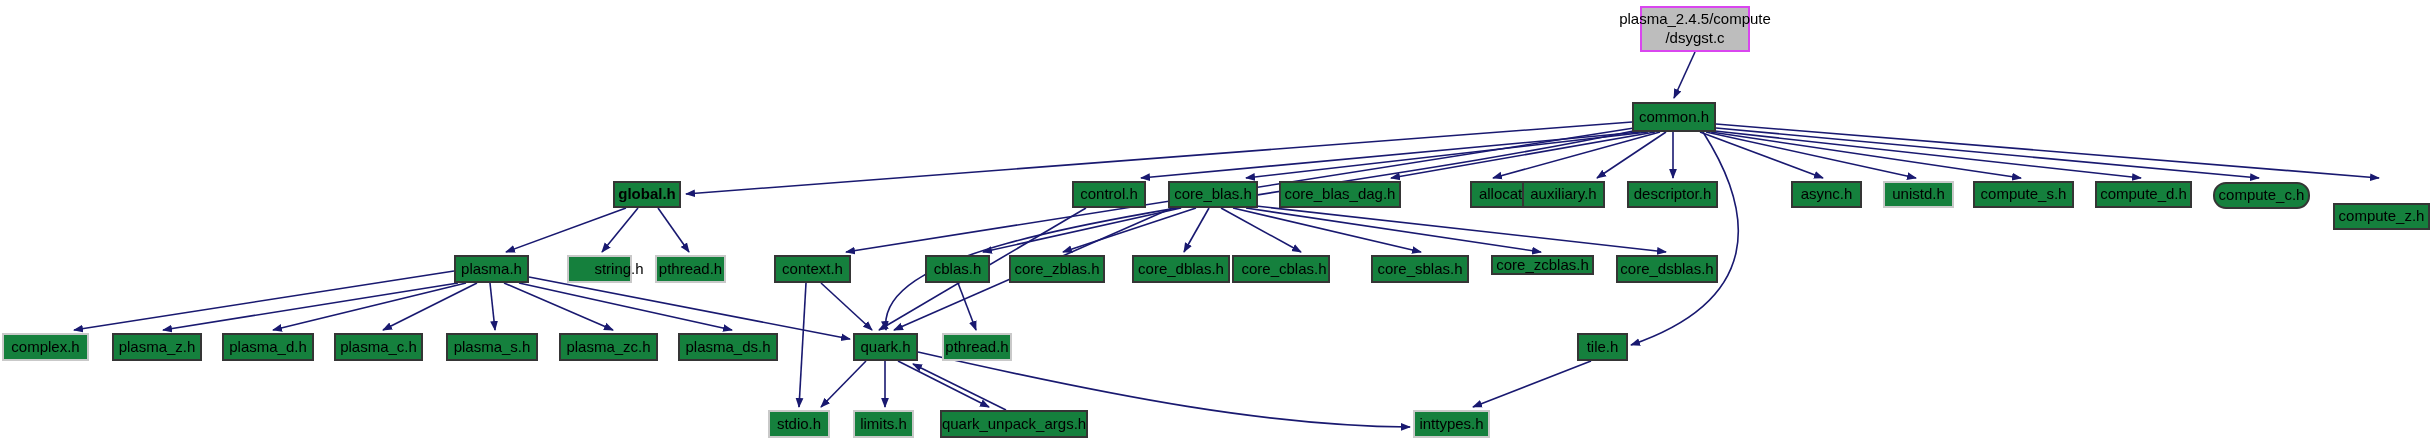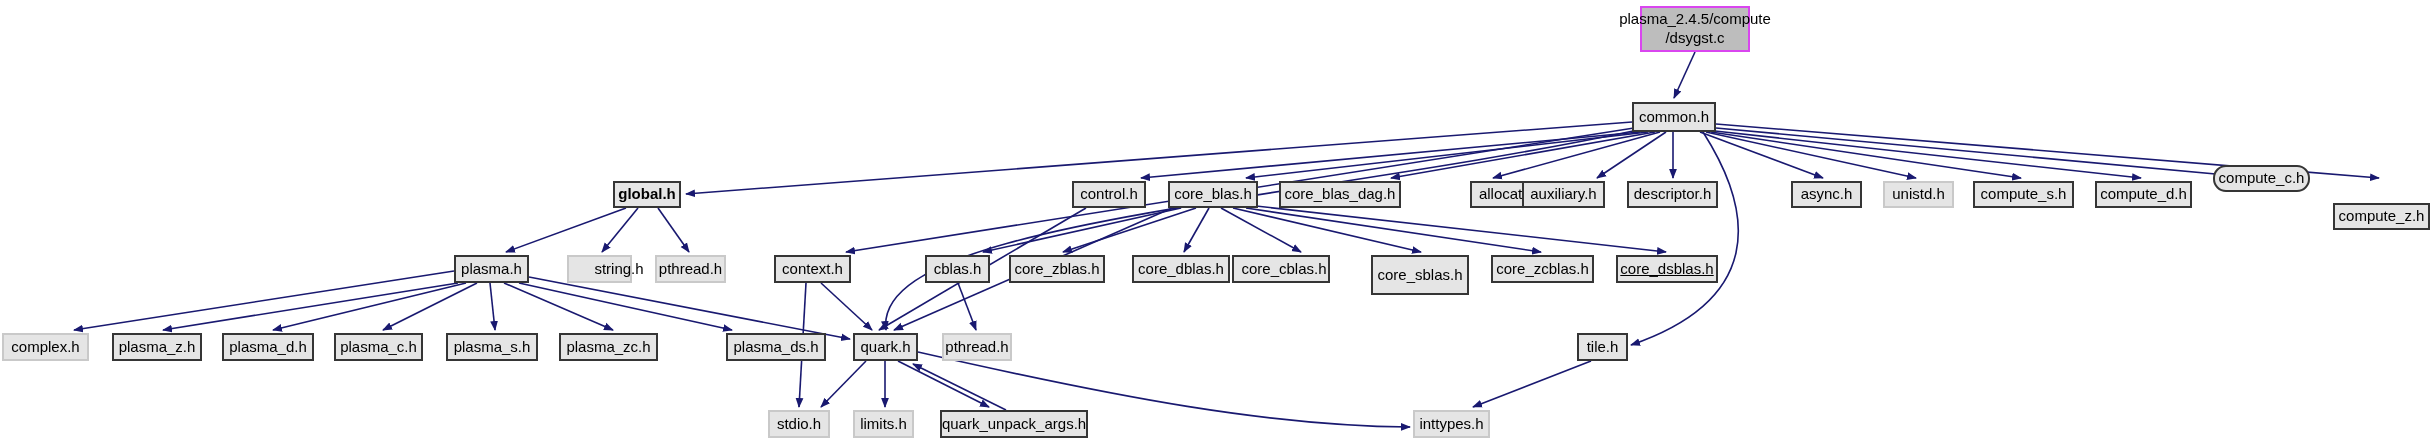--- a/index.html
+++ b/index.html
@@ -1,20 +1,20 @@
 <!DOCTYPE html>
 <html><head>
 <meta charset="utf-8">
 <style>
   html,body{margin:0;padding:0;background:#ffffff;}
   #canvas{position:relative;width:2436px;height:445px;background:#ffffff;overflow:hidden;
           font-family:"Liberation Sans","DejaVu Sans",sans-serif;}
   #edgelayer{position:absolute;left:0;top:0;width:2436px;height:445px;}
   .node{position:absolute;display:flex;align-items:center;justify-content:center;
-        background:#e5e5e5;border:2px solid #353535;box-sizing:border-box;
+        background:#15803d;border:2px solid #353535;box-sizing:border-box;
         font-size:15px;color:#000;text-align:center;white-space:pre-line;line-height:1.25;
         cursor:pointer;}
   .node.external{border:2px solid #c9c9c9;}
   .node.root{background:#bdbdbd;border:2px solid #d946ef;cursor:default;}
   .edge{fill:none;stroke:#191970;stroke-width:1.6px;}
 </style>
 </head>
 <body>
 
 <div id="canvas">
@@ -81,40 +81,40 @@
       <div class="node " style="left: 1072px; top: 181px; width: 74px; height: 27px;">control.h</div>
       <div class="node " style="left: 1168px; top: 181px; width: 90px; height: 27px;">core_blas.h</div>
       <div class="node " style="left: 1279px; top: 181px; width: 122px; height: 27px;">core_blas_dag.h</div>
       <div class="node " style="left: 1470px; top: 181px; width: 82px; height: 27px;">allocate.h</div>
       <div class="node " style="left: 1522px; top: 181px; width: 83px; height: 27px;">auxiliary.h</div>
       <div class="node " style="left: 1627px; top: 181px; width: 91px; height: 27px;">descriptor.h</div>
       <div class="node " style="left: 1791px; top: 181px; width: 71px; height: 27px;">async.h</div>
       <div class="node external" style="left: 1883px; top: 181px; width: 71px; height: 27px;">unistd.h</div>
       <div class="node " style="left: 1973px; top: 181px; width: 101px; height: 27px;">compute_s.h</div>
       <div class="node " style="left: 2095px; top: 181px; width: 97px; height: 27px;">compute_d.h</div>
-      <div class="node " style="left: 2213px; top: 165px; width: 97px; height: 27px; border-radius: 13px;">compute_c.h</div>
+      <div class="node " style="left: 2213px; top: 182px; width: 97px; height: 27px; border-radius: 13px;">compute_c.h</div>
       <div class="node " style="left: 2333px; top: 181px; width: 97px; height: 27px; margin-top: 22px;">compute_z.h</div>
       <div class="node " style="left: 454px; top: 255px; width: 75px; height: 28px;">plasma.h</div>
       <div class="node external" style="left: 567px; top: 255px; width: 65px; height: 28px; padding-left: 39px;">string.h</div>
       <div class="node external" style="left: 655px; top: 255px; width: 71px; height: 28px;">pthread.h</div>
       <div class="node " style="left: 774px; top: 255px; width: 77px; height: 28px;">context.h</div>
       <div class="node " style="left: 925px; top: 255px; width: 65px; height: 28px;">cblas.h</div>
       <div class="node " style="left: 1009px; top: 255px; width: 96px; height: 28px;">core_zblas.h</div>
       <div class="node " style="left: 1132px; top: 255px; width: 98px; height: 28px;">core_dblas.h</div>
       <div class="node " style="left: 1232px; top: 255px; width: 98px; height: 28px; padding-left: 6px;">core_cblas.h</div>
-      <div class="node " style="left: 1371px; top: 255px; width: 98px; height: 40px;">core_sblas.h</div>
-      <div class="node " style="left: 1491px; top: 255px; width: 103px; height: 28px;">core_zcblas.h</div>
-      <div class="node " style="left: 1616px; top: 255px; width: 102px; height: 28px; text-decoration: underline;">core_dsblas.h</div>
+      <div class="node " style="left: 1371px; top: 255px; width: 98px; height: 28px;">core_sblas.h</div>
+      <div class="node " style="left: 1491px; top: 255px; width: 103px; height: 20px;">core_zcblas.h</div>
+      <div class="node " style="left: 1616px; top: 255px; width: 102px; height: 28px;">core_dsblas.h</div>
       <div class="node external" style="left: 2px; top: 333px; width: 87px; height: 28px;">complex.h</div>
       <div class="node " style="left: 112px; top: 333px; width: 90px; height: 28px;">plasma_z.h</div>
       <div class="node " style="left: 222px; top: 333px; width: 92px; height: 28px;">plasma_d.h</div>
       <div class="node " style="left: 334px; top: 333px; width: 89px; height: 28px;">plasma_c.h</div>
       <div class="node " style="left: 446px; top: 333px; width: 92px; height: 28px;">plasma_s.h</div>
       <div class="node " style="left: 559px; top: 333px; width: 99px; height: 28px;">plasma_zc.h</div>
-      <div class="node " style="left: 678px; top: 333px; width: 100px; height: 28px; margin-left: 48px;">plasma_ds.h</div>
+      <div class="node " style="left: 678px; top: 333px; width: 100px; height: 28px;">plasma_ds.h</div>
       <div class="node " style="left: 853px; top: 333px; width: 65px; height: 28px;">quark.h</div>
       <div class="node external" style="left: 942px; top: 333px; width: 70px; height: 28px;">pthread.h</div>
       <div class="node " style="left: 1577px; top: 333px; width: 51px; height: 28px;">tile.h</div>
       <div class="node external" style="left: 768px; top: 410px; width: 62px; height: 28px;">stdio.h</div>
       <div class="node external" style="left: 853px; top: 410px; width: 61px; height: 28px;">limits.h</div>
       <div class="node " style="left: 940px; top: 410px; width: 148px; height: 28px;">quark_unpack_args.h</div>
       <div class="node external" style="left: 1413px; top: 410px; width: 77px; height: 28px;">inttypes.h</div>
     </div>
 </div>
 

